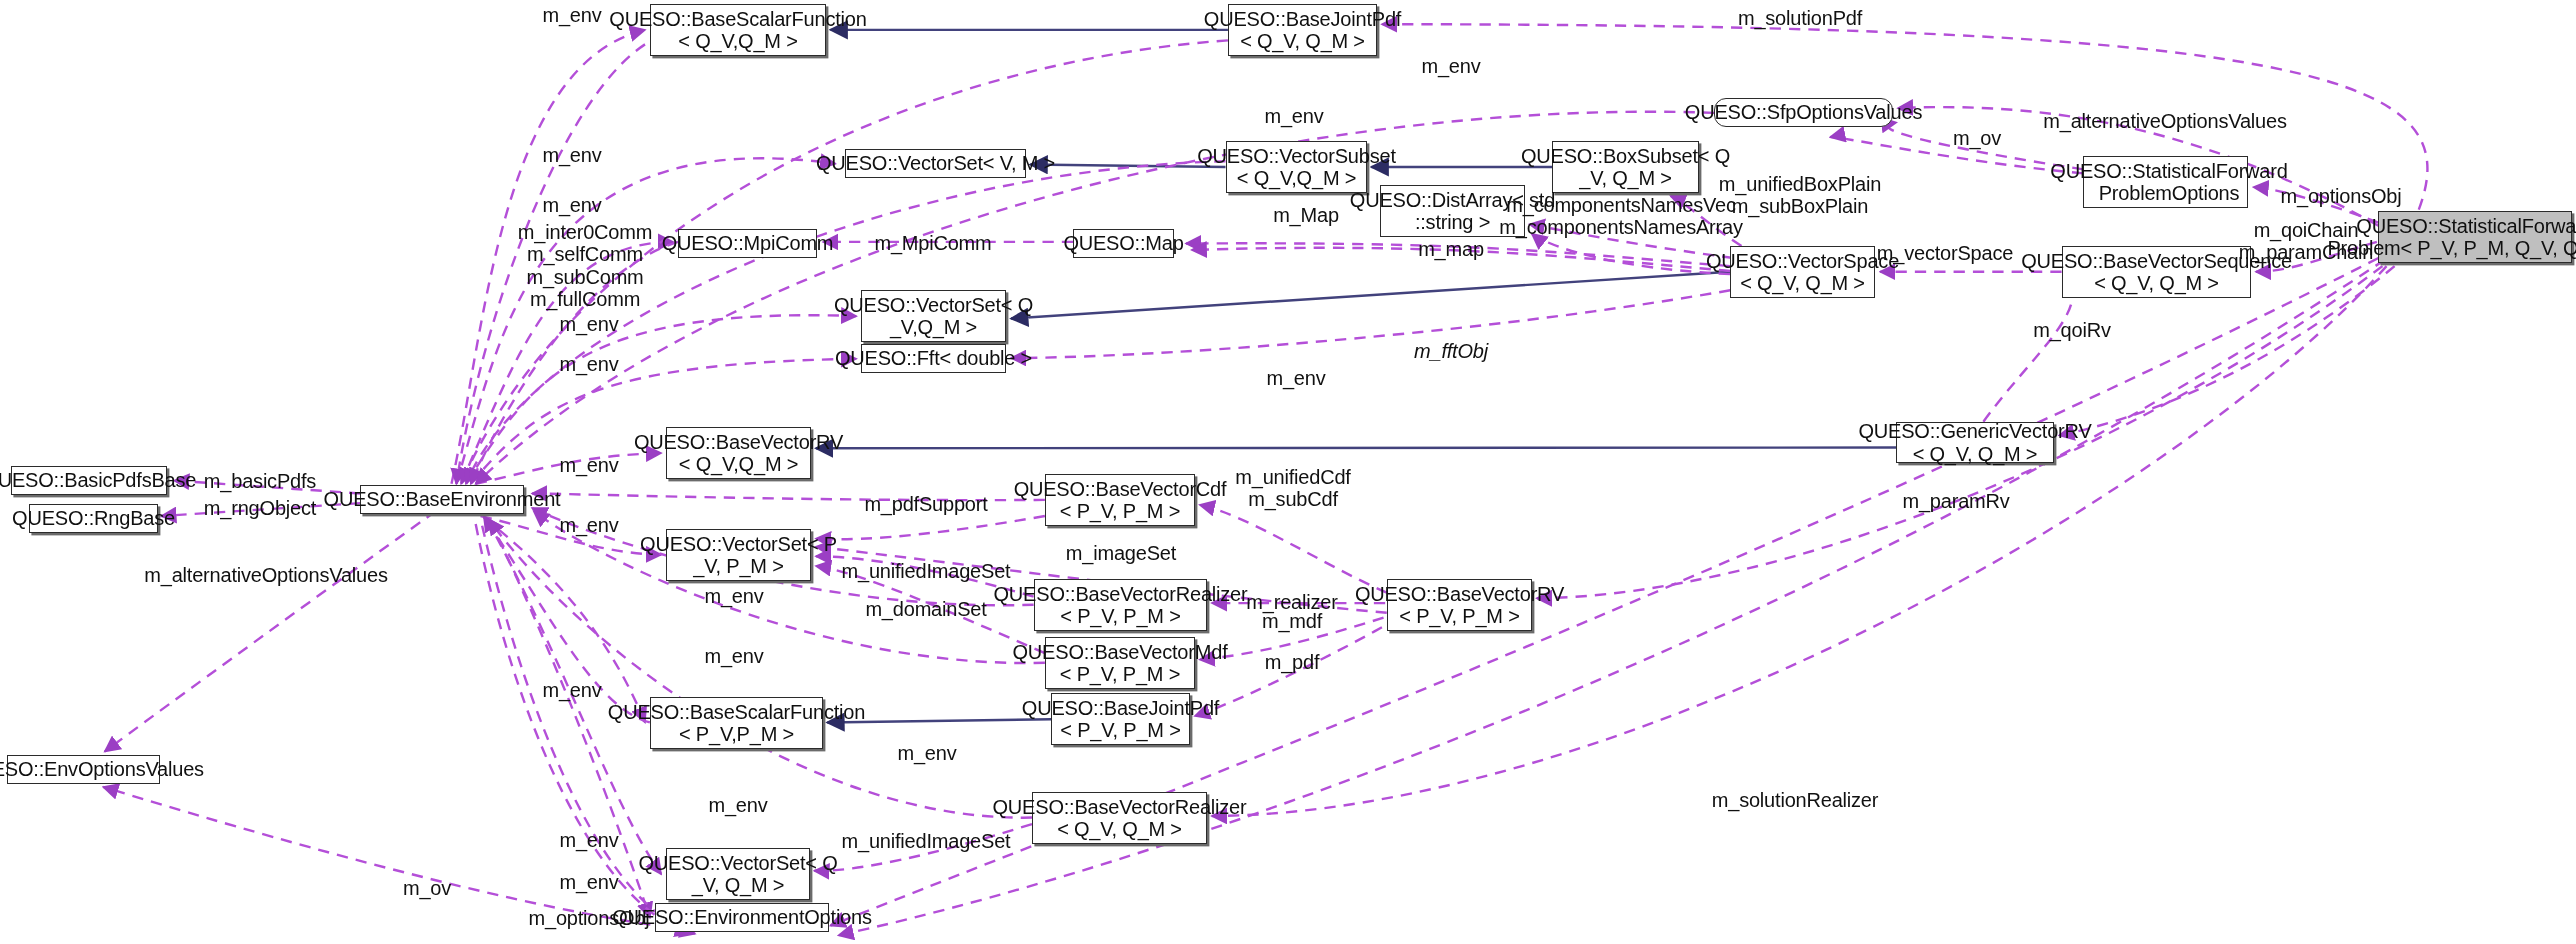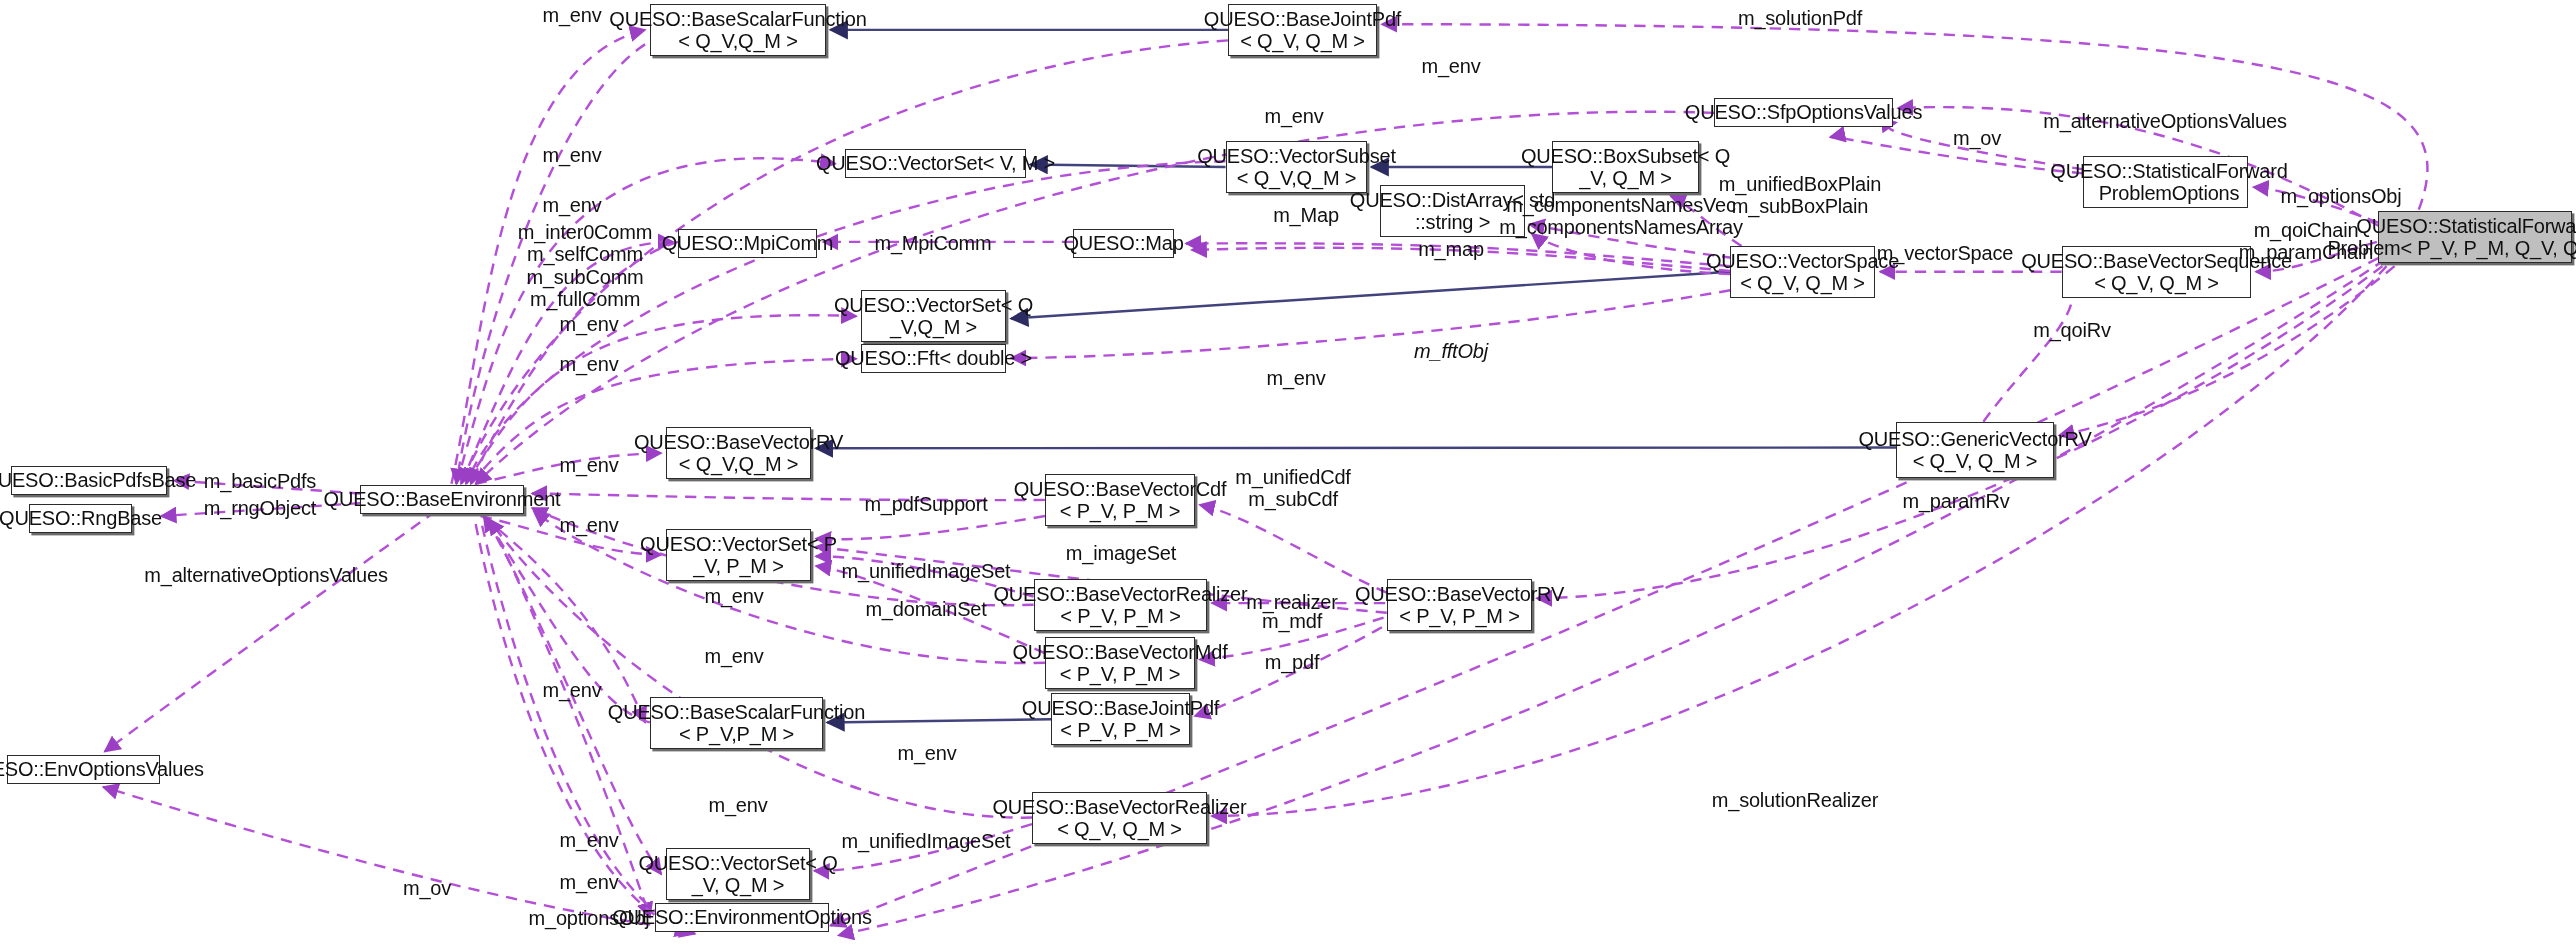--- a/index.html
+++ b/index.html
@@ -161,21 +161,21 @@
       <path d="M 2950 320 C 2200 700 1400 1000 1030 1148" marker-end="url(#arrowAssoc)"></path>
       <path d="M 2958 322 C 2300 760 1500 1060 1040 1160" marker-end="url(#arrowAssoc)"></path>
     </g>
   </svg>
 
   <div class="nodes-layer">
     <div class="node shadow" style="left:650px;top:4px;width:176px;height:52px;">QUESO::BaseScalarFunction
 &lt; Q_V,Q_M &gt;</div>
     <div class="node shadow" style="left:1228px;top:4px;width:149px;height:52px;">QUESO::BaseJointPdf
 &lt; Q_V, Q_M &gt;</div>
-    <div class="node" style="left:1714px;top:98px;width:179px;height:29px;">QUESO::SfpOptionsValues</div>
+    <div class="node" style="left:1714px;top:98px;width:179px;height:29px;border-radius:12px;">QUESO::SfpOptionsValues</div>
     <div class="node" style="left:845px;top:149px;width:181px;height:29px;">QUESO::VectorSet&lt; V, M &gt;</div>
     <div class="node shadow" style="left:1226px;top:141px;width:141px;height:52px;">QUESO::VectorSubset
 &lt; Q_V,Q_M &gt;</div>
     <div class="node shadow" style="left:1552px;top:141px;width:147px;height:52px;">QUESO::BoxSubset&lt; Q
 _V, Q_M &gt;</div>
     <div class="node" style="left:2083px;top:156px;width:165px;height:52px;padding-left:7px;">QUESO::StatisticalForward
 ProblemOptions</div>
     <div class="node" style="left:1380px;top:185px;width:145px;height:52px;">QUESO::DistArray&lt; std
 ::string &gt;</div>
     <div class="node" style="left:678px;top:229px;width:139px;height:29px;">QUESO::MpiComm</div>
@@ -184,27 +184,27 @@
 &lt; Q_V, Q_M &gt;</div>
     <div class="node" style="left:2062px;top:246px;width:189px;height:52px;">QUESO::BaseVectorSequence
 &lt; Q_V, Q_M &gt;</div>
     <div class="node highlight shadow" style="left:2378px;top:211px;width:194px;height:52px;">QUESO::StatisticalForward
 Problem&lt; P_V, P_M, Q_V, Q_M &gt;</div>
     <div class="node shadow" style="left:861px;top:290px;width:145px;height:52px;">QUESO::VectorSet&lt; Q
 _V,Q_M &gt;</div>
     <div class="node" style="left:861px;top:344px;width:145px;height:29px;">QUESO::Fft&lt; double &gt;</div>
     <div class="node shadow" style="left:666px;top:427px;width:145px;height:52px;">QUESO::BaseVectorRV
 &lt; Q_V,Q_M &gt;</div>
-    <div class="node shadow" style="left:1896px;top:422px;width:158px;height:56px;">QUESO::GenericVectorRV
+    <div class="node shadow" style="left:1896px;top:422px;width:158px;height:41px;">QUESO::GenericVectorRV
 &lt; Q_V, Q_M &gt;</div>
     <div class="node shadow" style="left:11.3px;top:466px;width:156px;height:29px;">QUESO::BasicPdfsBase</div>
     <div class="node shadow" style="left:360px;top:485px;width:164px;height:29px;">QUESO::BaseEnvironment</div>
     <div class="node shadow" style="left:1045px;top:474px;width:150px;height:52px;">QUESO::BaseVectorCdf
 &lt; P_V, P_M &gt;</div>
-    <div class="node shadow" style="left:29px;top:504px;width:103px;height:29px;">QUESO::RngBase</div>
+    <div class="node shadow" style="left:29px;top:504px;width:129px;height:29px;">QUESO::RngBase</div>
     <div class="node shadow" style="left:666px;top:529px;width:145px;height:52px;">QUESO::VectorSet&lt; P
 _V, P_M &gt;</div>
     <div class="node shadow" style="left:1034px;top:579px;width:173px;height:52px;">QUESO::BaseVectorRealizer
 &lt; P_V, P_M &gt;</div>
     <div class="node shadow" style="left:1387px;top:579px;width:145px;height:52px;">QUESO::BaseVectorRV
 &lt; P_V, P_M &gt;</div>
     <div class="node shadow" style="left:1045px;top:637px;width:150px;height:52px;">QUESO::BaseVectorMdf
 &lt; P_V, P_M &gt;</div>
     <div class="node shadow" style="left:650px;top:697px;width:173px;height:52px;">QUESO::BaseScalarFunction
 &lt; P_V,P_M &gt;</div>

